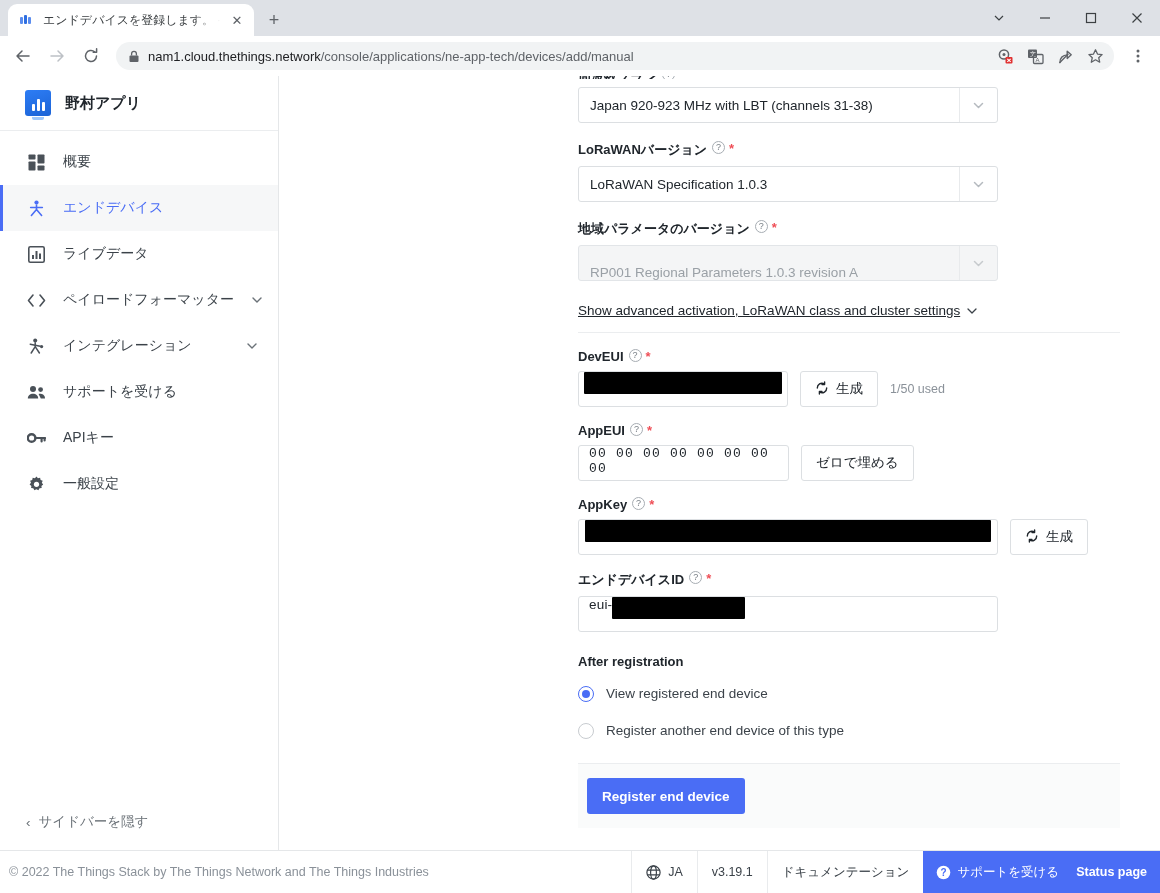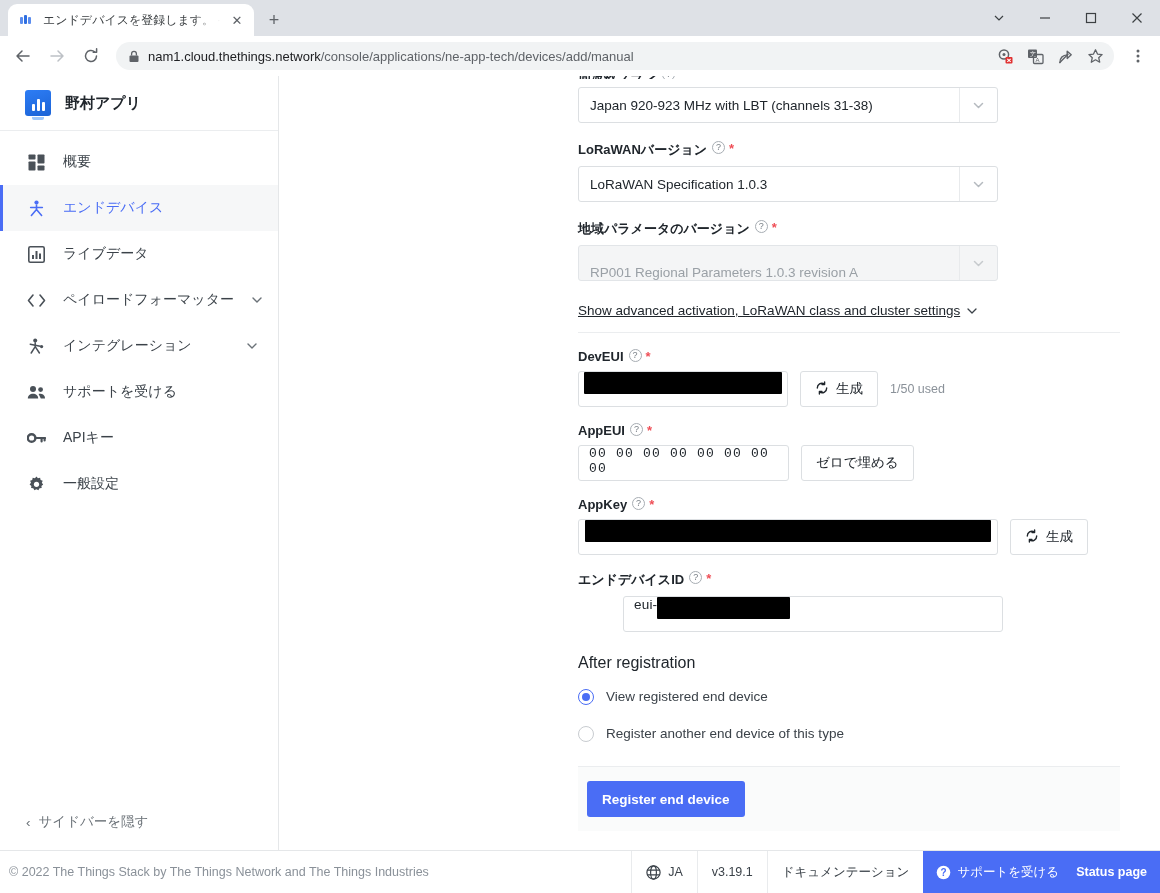--- a/index.html
+++ b/index.html
@@ -252,21 +252,21 @@
     display: flex; align-items: center; justify-content: center;
     gap: 7px;
     padding: 0 14px;
     font-size: 13.5px; color: #20262c;
   }
   .used-note { font-size: 12.5px; color: #8a9199; }
   .help-note { font-size: 12.5px; color: #8a9199; margin-top: 7px; }
 
   .mono-eui { font-family: "Liberation Mono", "DejaVu Sans Mono", monospace; font-size: 13px; letter-spacing: 1.2px; color: #20262c; }
 
-  .section-title { font-size: 16px; font-weight: normal; color: #20262c; margin-bottom: 10px; }
+  .section-title { font-size: 13px; font-weight: bold; color: #20262c; margin-bottom: 10px; }
   .radio-row { display: flex; align-items: center; gap: 12px; height: 29px; }
   .radio {
     width: 16px; height: 16px; flex: 0 0 16px;
     border-radius: 50%;
     border: 1px solid #c8ccd0;
     background: #ffffff;
     display: flex; align-items: center; justify-content: center;
   }
   .radio.on { border-color: #4a6df5; }
   .radio.on:after { content: ""; width: 8px; height: 8px; border-radius: 50%; background: #4a6df5; }
@@ -672,21 +672,21 @@
               </div>
             </div>
           </div>
 
           <div class="field" style="margin-top:16px;">
             <div class="flabel">
               <span>エンドデバイスID</span>
               <span class="qmark">?</span>
               <span class="req">*</span>
             </div>
-            <div class="textinput" style="width:380px;margin-left:45px;">
+            <div class="textinput" style="width:420px;">
               <span>eui-</span>
               <span class="redacted" style="width:133px;"></span>
             </div>
           </div>
 
           <div class="field" style="margin-top:22px;">
             <div class="section-title">After registration</div>
             <div class="radio-row">
               <span class="radio on"></span>
               <span class="radio-label">View registered end device</span>

